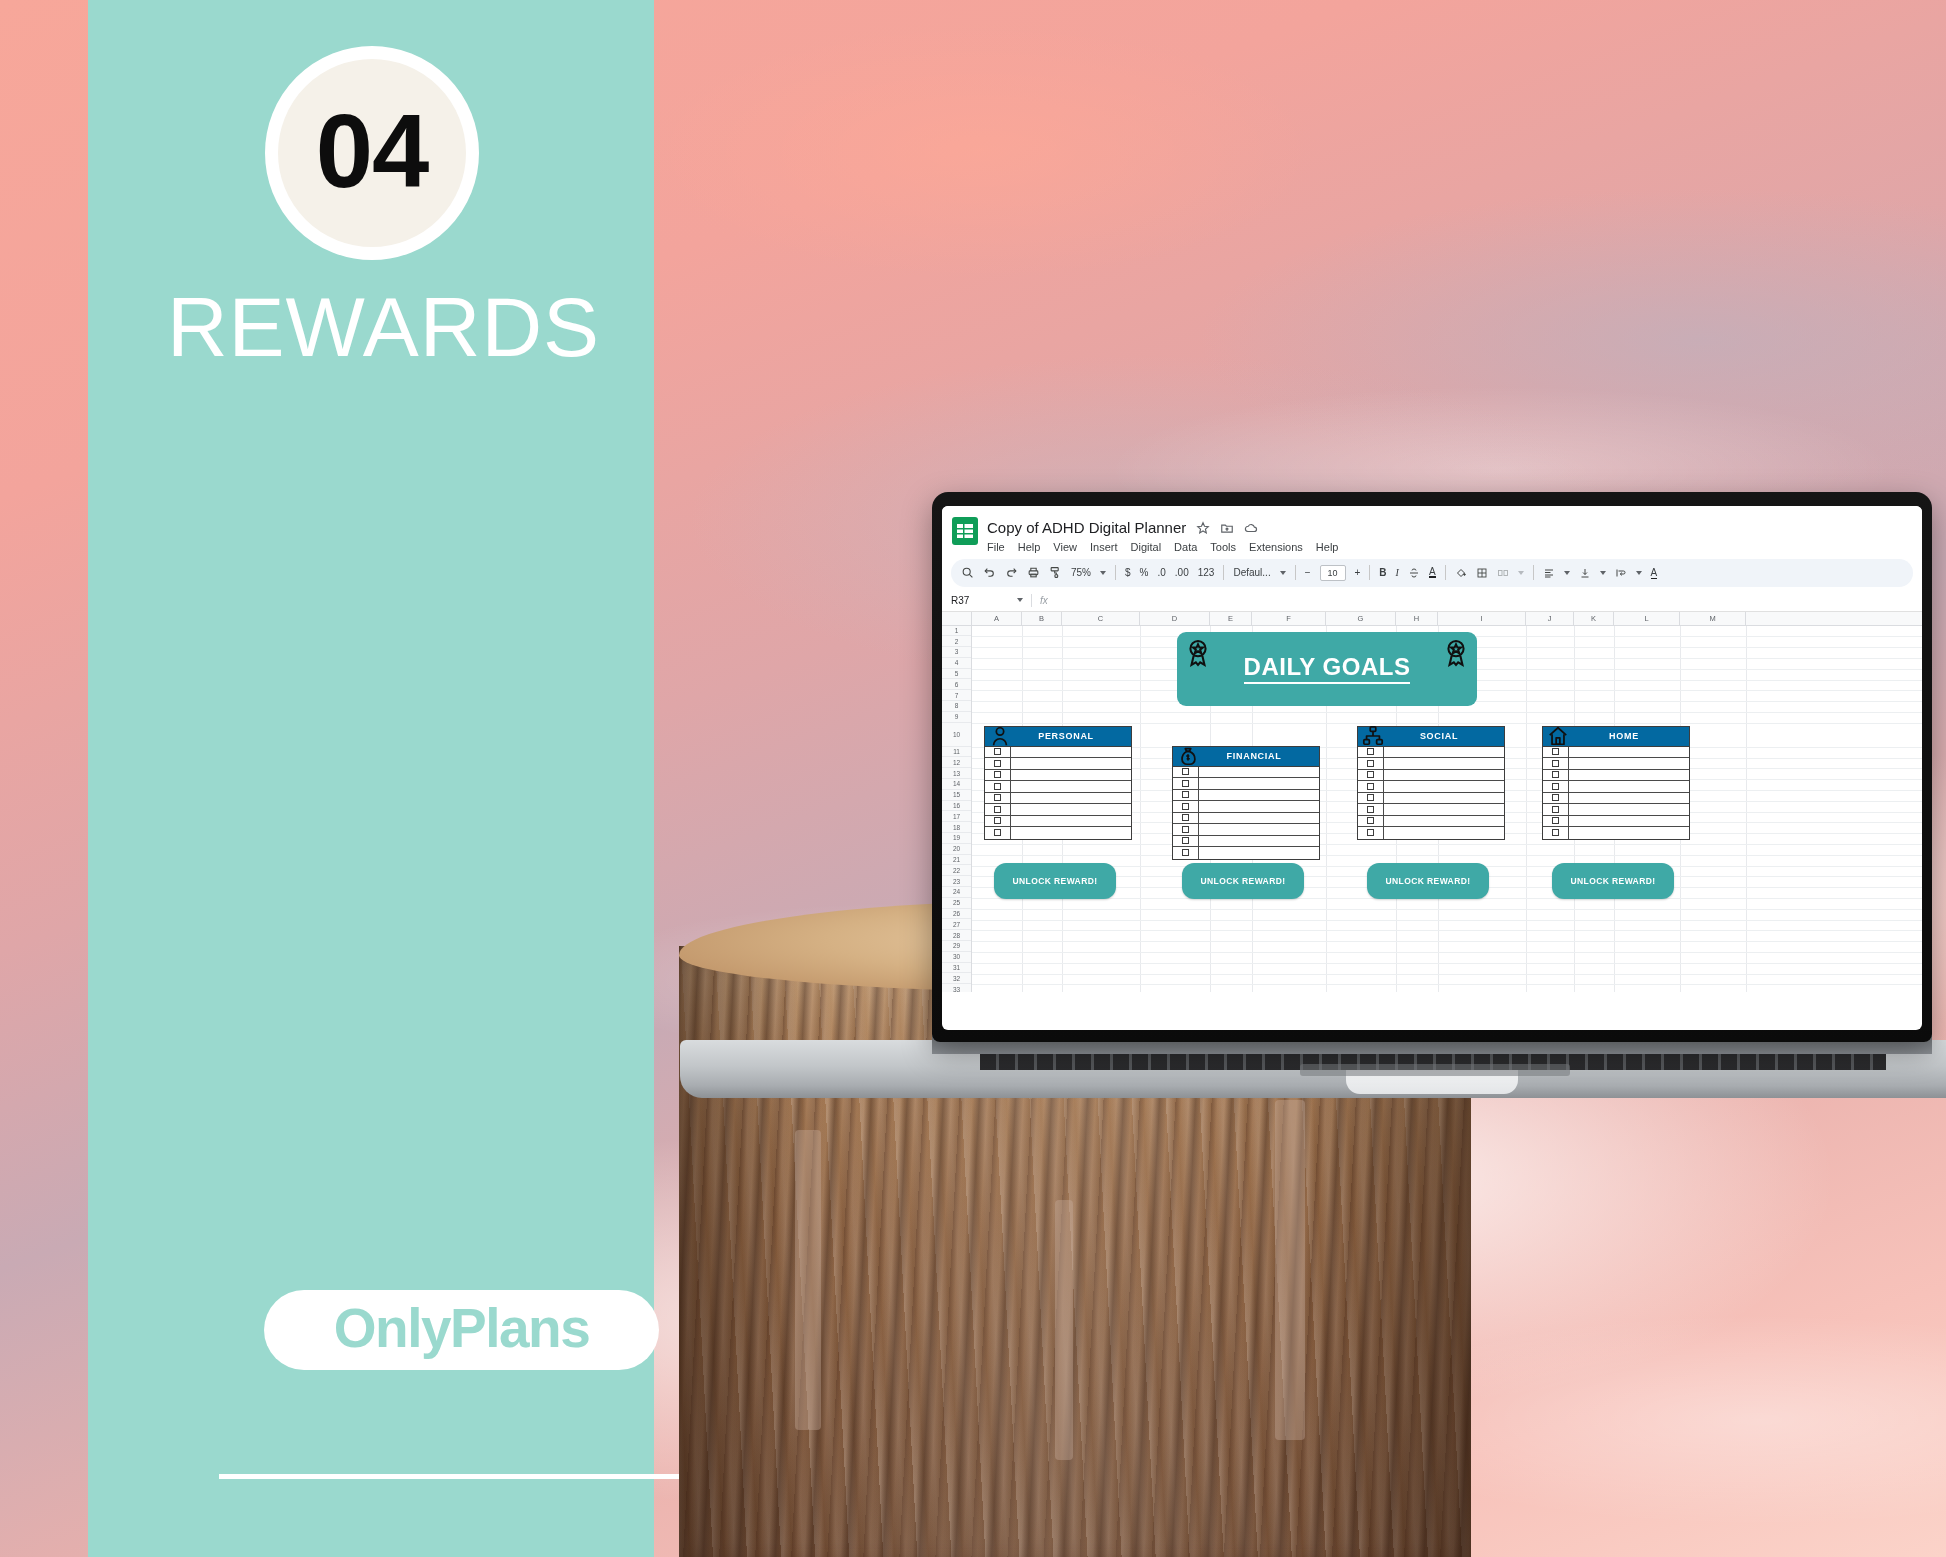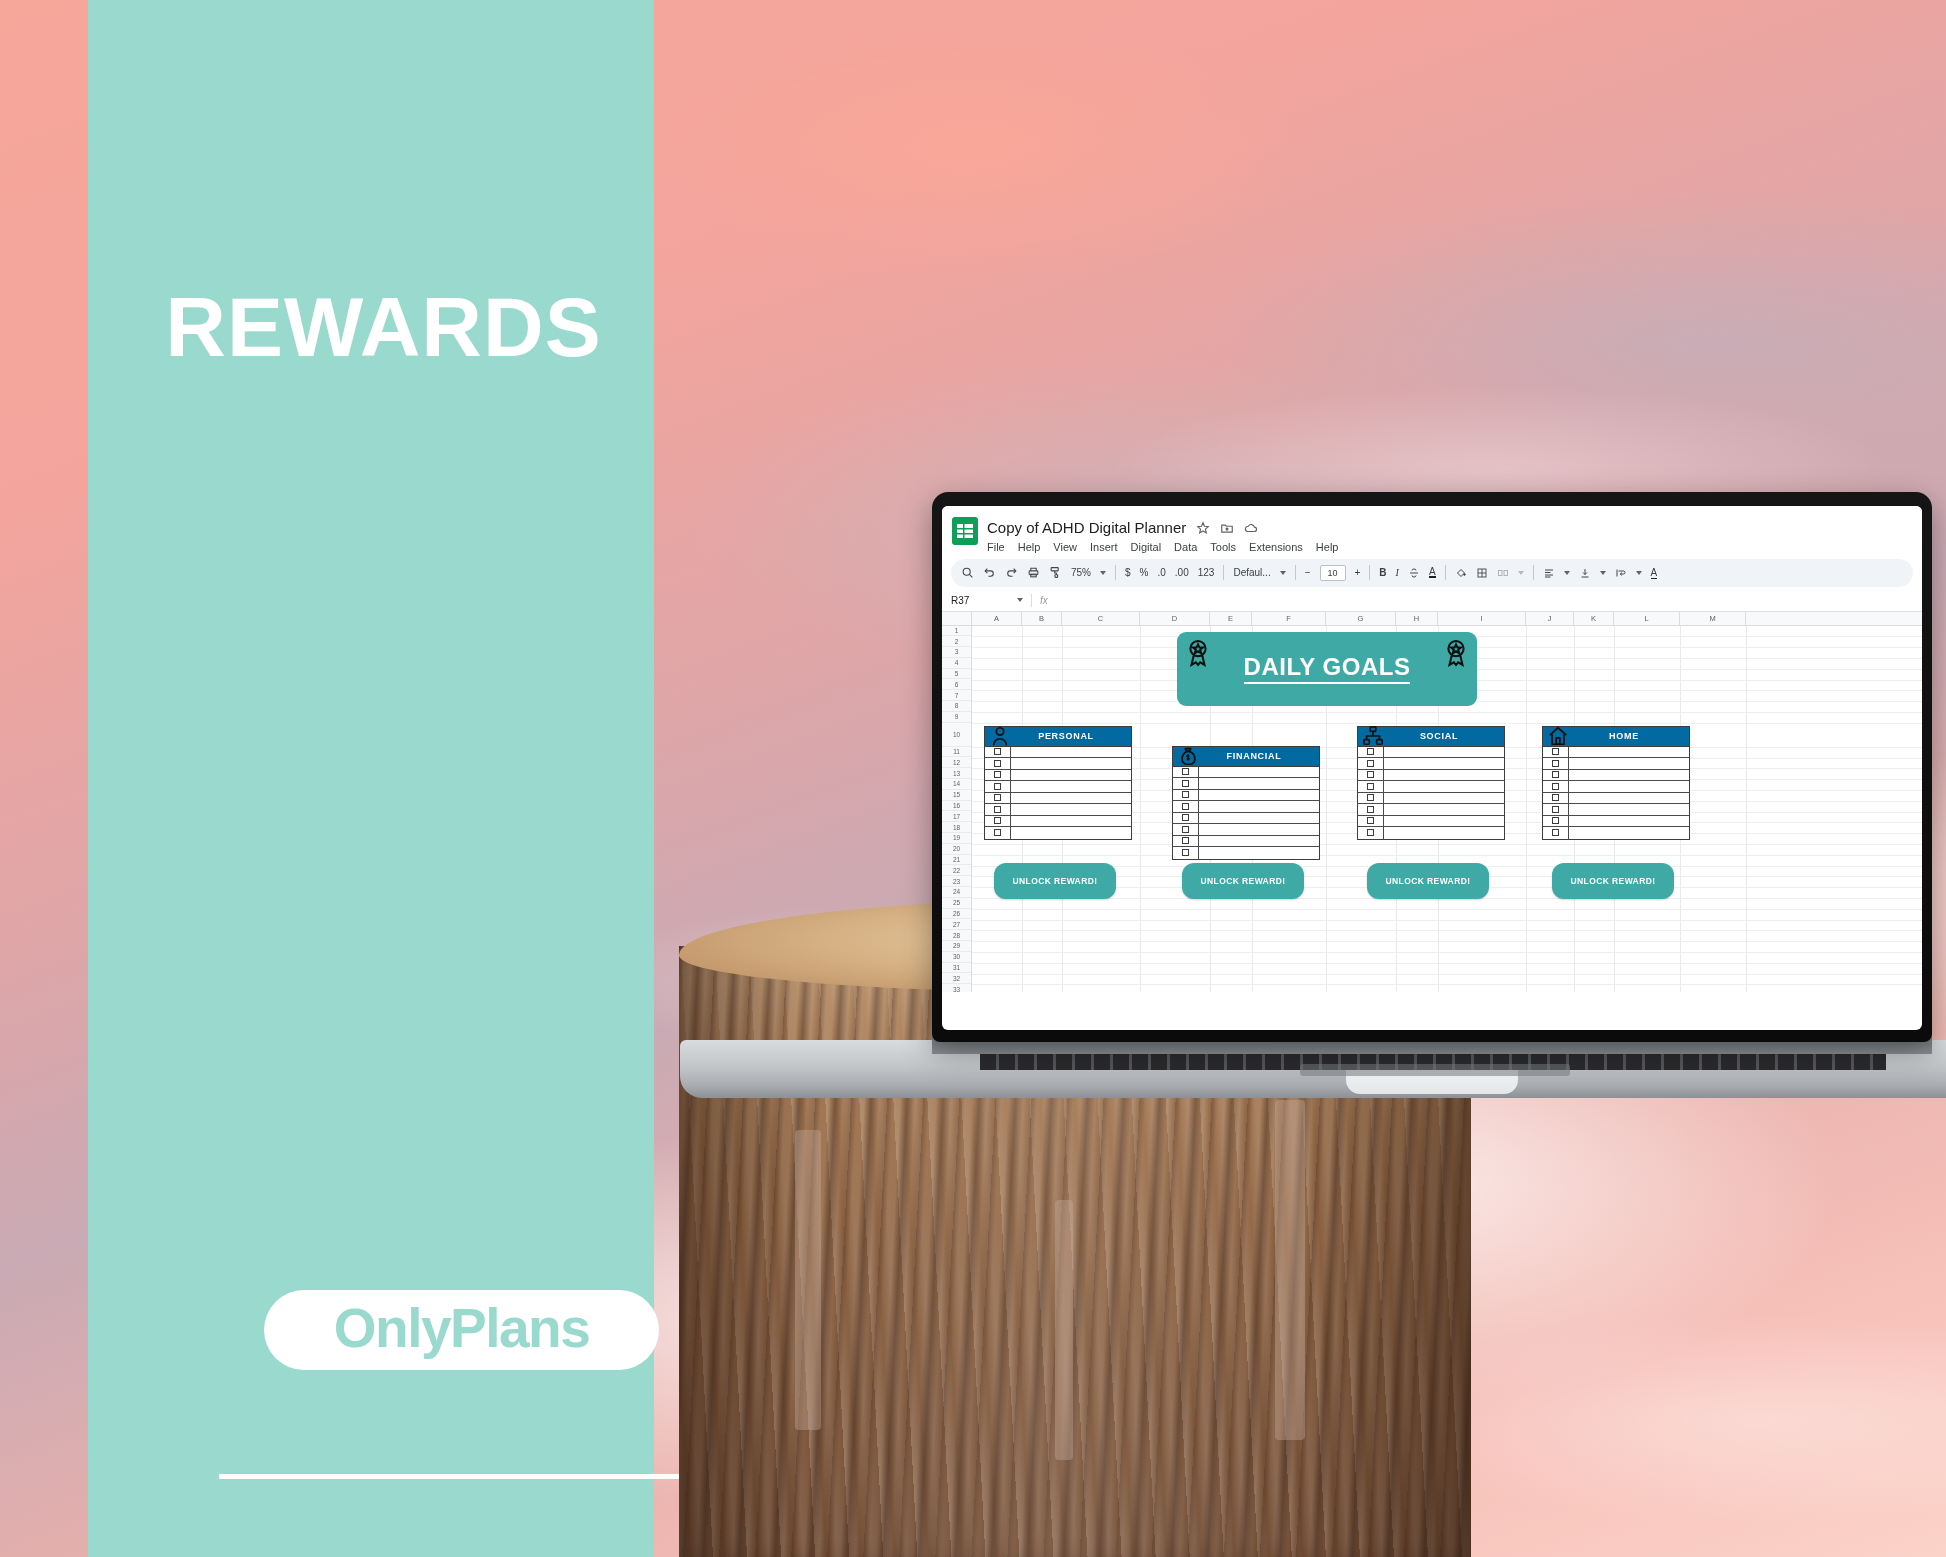--- a/index.html
+++ b/index.html
@@ -44,21 +44,21 @@
     border: 13px solid #ffffff;
     display: flex; align-items: center; justify-content: center;
   }
   #badge-number {
     font-size: 103px; font-weight: 700; color: #0d0d0d;
     letter-spacing: -1px; line-height: 1; margin-top: -4px;
   }
   #headline {
     position: absolute; left: 0; top: 286px; width: 566px;
     text-align: center; color: #ffffff;
-    font-size: 84px; font-weight: 700; line-height: .98;
+    font-size: 84px; font-weight: 400; line-height: .98;
     letter-spacing: 1px;
     padding-left: 25px;
   }
   #headline .l2 { display:block; }
   #body-copy {
     position: absolute; left: 55px; top: 718px; width: 456px;
     text-align: center; color: #ffffff;
     font-size: 38px; font-weight: 400; line-height: 1.34;
   }
   #logo-pill {
@@ -779,20 +779,23 @@
               </div>
           </div>
         </div>
       </div>
 
     </div>
   </div>
 </div>
 
 <div id="left-panel">
+  <div id="badge-circle">
+    <span id="badge-number">04</span>
+  </div>
   <div id="headline">
     <span>REWARDS</span>
   </div>
   <div id="logo-pill">
     <span id="logo-text">OnlyPlans</span>
   </div>
   <div id="divider-rule"></div>
 </div>
 
 </body></html>

